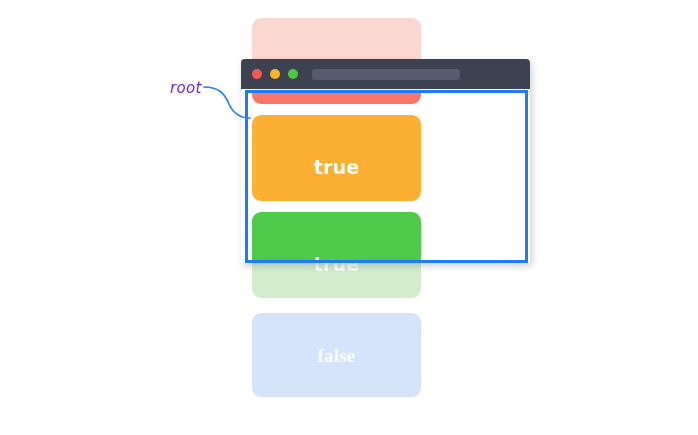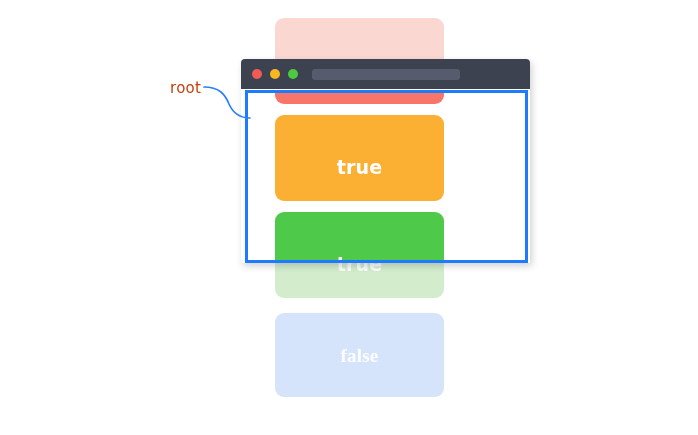--- a/index.html
+++ b/index.html
@@ -16,21 +16,21 @@
   #stage {
     position: relative;
     width: 698px;
     height: 435px;
     background: #ffffff;
   }
 
   
   .box {
     position: absolute;
-    left: 275px;
+    left: 252px;
     width: 169px;
     border-radius: 9px;
     box-sizing: border-box;
   }
   .box .label {
     position: absolute;
     left: 0;
     width: 100%;
     text-align: center;
     color: #ffffff;
@@ -131,24 +131,25 @@
     pointer-events: none;
     background: transparent;
   }
 
   
   #root-annotation {
     position: absolute;
     left: 170px;
     top: 81px;
     z-index: 6;
-    color: #c2410c;
+    color: #6d28d9;
     font-size: 15px;
     letter-spacing: 0.3px;
     line-height: 1;
+    font-style: italic;
   }
   #root-connector {
     position: absolute;
     left: 203px;
     top: 84px;
     width: 48px;
     height: 38px;
     z-index: 6;
     overflow: visible;
   }

